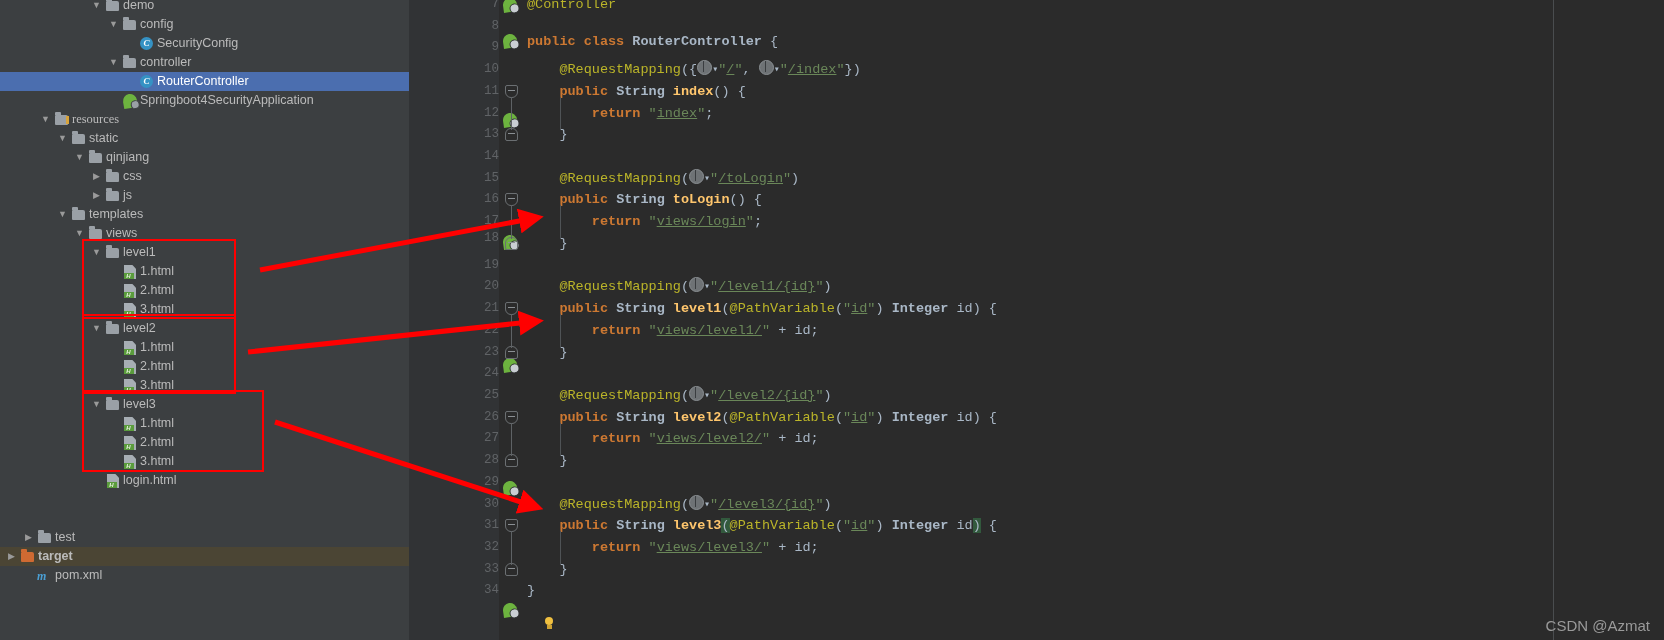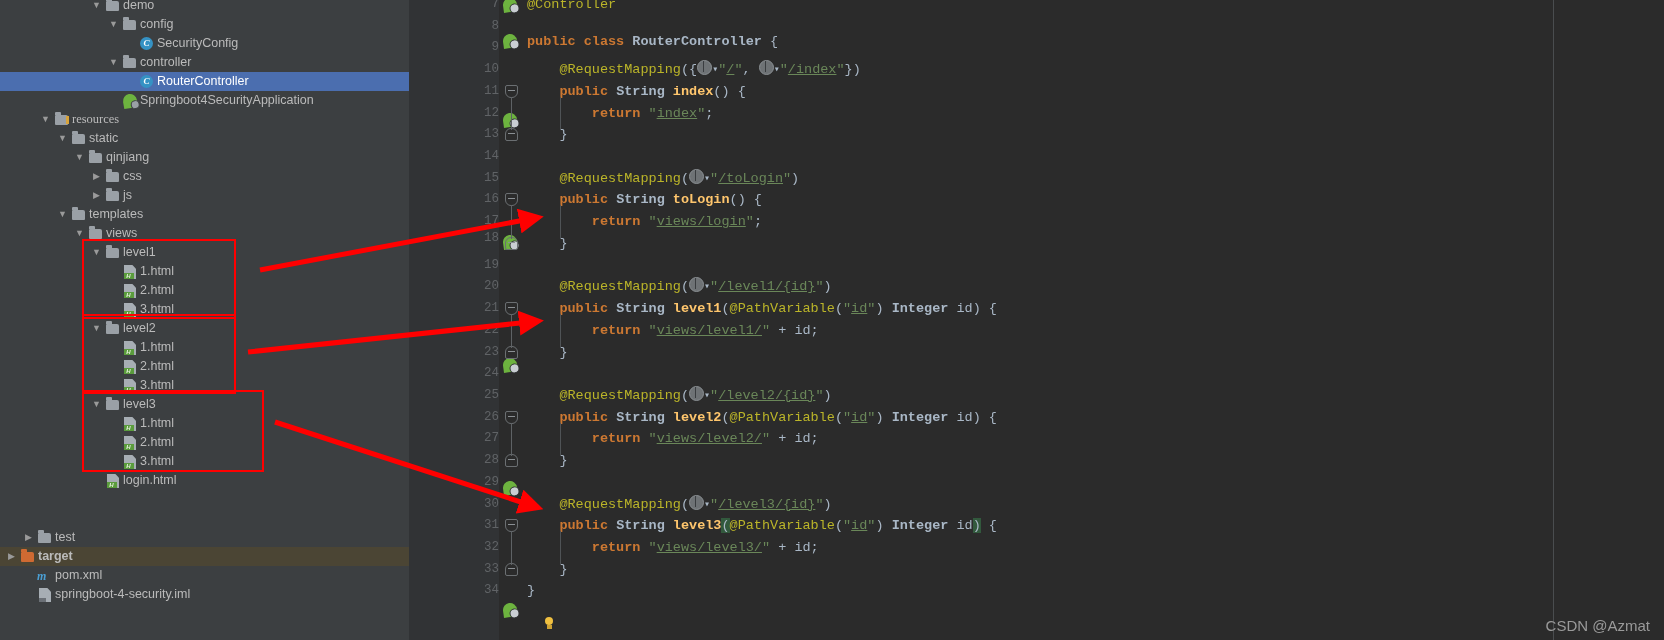--- a/index.html
+++ b/index.html
@@ -299,26 +299,20 @@
         <span class="ico" style="left: 20px;">
           <i class="i-folder orange"></i>
         </span>
         <span class="lbl" style="left: 38px; font-weight: bold;">target</span>
       </div>
       <div class="row" style="position: absolute; left: 0px; right: 0px; top: 566px;">
         <span class="ico" style="left: 37px;">
           <i class="i-maven">m</i>
         </span>
         <span class="lbl" style="left: 55px;">pom.xml</span>
-      </div>
-      <div class="row" style="position: absolute; left: 0px; right: 0px; top: 585px;">
-        <span class="ico" style="left: 37px;">
-          <i class="i-iml"></i>
-        </span>
-        <span class="lbl" style="left: 55px;">springboot-4-security.iml</span>
       </div>
     </div>
 
   <div id="editor">
     <div id="gutterline"></div>
     <div id="gutter">
         <div class="ln" style="top: -6px;">7</div>
         <div class="gico g-spring" style="left: 78px; top: -2px;"></div>
         <div class="ln" style="top: 15.72px;">8</div>
         <div class="gico g-spring" style="left: 78px; top: 19.72px;"></div>

